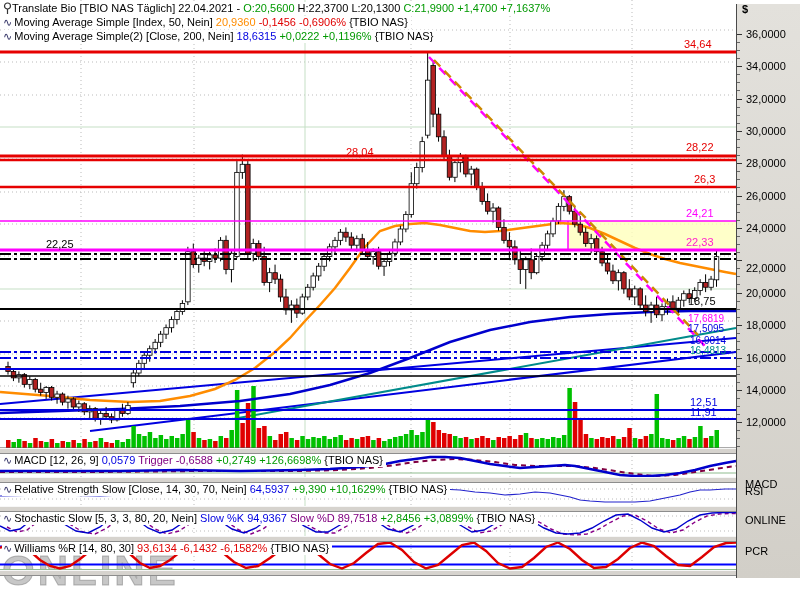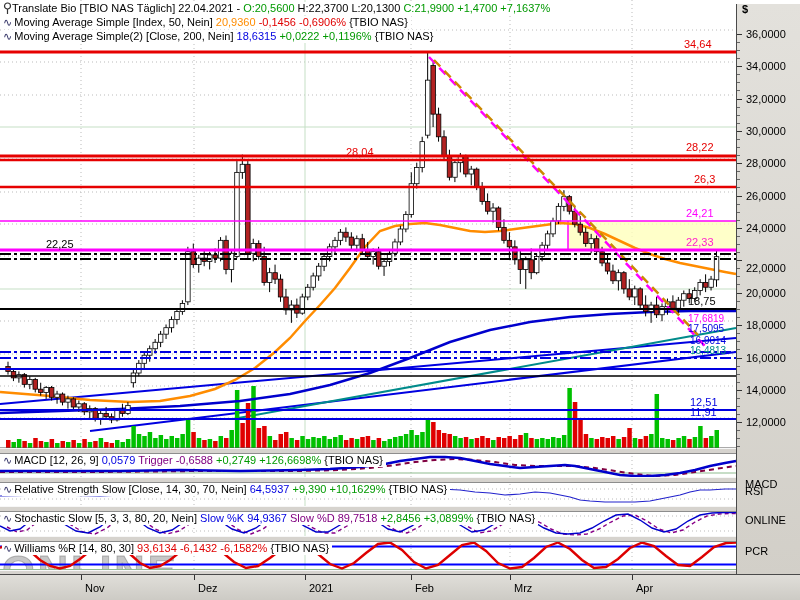--- a/index.html
+++ b/index.html
@@ -569,34 +569,20 @@
       <span style="position: absolute; left: 0px; width: 3px; height: 1px; background: rgb(102, 102, 102); top: 394.1px;"></span>
       <span style="position: absolute; left: 0px; width: 3px; height: 1px; background: rgb(102, 102, 102); top: 402.2px;"></span>
       <span style="position: absolute; left: 0px; width: 3px; height: 1px; background: rgb(102, 102, 102); top: 410.3px;"></span>
       <span class="axlabel" style="left: 9px; top: 412px;">12,0000</span>
       <span style="position: absolute; left: 0px; width: 5px; height: 1px; background: rgb(51, 51, 51); top: 418px;"></span>
       <span style="position: absolute; left: 0px; width: 3px; height: 1px; background: rgb(102, 102, 102); top: 426.1px;"></span>
       <span style="position: absolute; left: 0px; width: 3px; height: 1px; background: rgb(102, 102, 102); top: 434.2px;"></span>
       <span style="position: absolute; left: 0px; width: 3px; height: 1px; background: rgb(102, 102, 102); top: 442.3px;"></span>
     </div>
   <div id="cur">$</div>
-  <div id="time-axis">
-      <span class="tick" style="left: 81px;"></span>
-      <span class="mon" style="left: 85px;">Nov</span>
-      <span class="tick" style="left: 194px;"></span>
-      <span class="mon" style="left: 198px;">Dez</span>
-      <span class="tick" style="left: 305px;"></span>
-      <span class="mon" style="left: 309px;">2021</span>
-      <span class="tick" style="left: 411px;"></span>
-      <span class="mon" style="left: 415px;">Feb</span>
-      <span class="tick" style="left: 510px;"></span>
-      <span class="mon" style="left: 514px;">Mrz</span>
-      <span class="tick" style="left: 632px;"></span>
-      <span class="mon" style="left: 636px;">Apr</span>
-    </div>
 
   <div id="legend">
       <div class="lrow" style="left: 2px; top: 2px;"><svg width="9" height="12" style="vertical-align:-2px">
           <circle cx="4.5" cy="4" r="3" fill="none" stroke="#333" stroke-width="1.2"></circle>
           <line x1="4.5" y1="7" x2="4.5" y2="12" stroke="#333" stroke-width="1.2"></line>
         </svg><span style="color: rgb(0, 0, 0);">Translate Bio [TBIO NAS  Täglich] 22.04.2021 - </span><span style="color: rgb(0, 153, 0);">O:20,5600 </span><span style="color: rgb(0, 0, 0);">H:22,3700 </span><span style="color: rgb(0, 0, 0);">L:20,1300 </span><span style="color: rgb(0, 153, 0);">C:21,9900 </span><span style="color: rgb(0, 153, 0);">+1,4700 </span><span style="color: rgb(0, 153, 0);">+7,1637%</span></div>
       <div class="lrow" style="left: 2px; top: 16px;"><span class="wave">∿</span><span style="color: rgb(0, 0, 0);">Moving Average Simple [Index, 50, Nein] </span><span style="color: rgb(255, 140, 0);">20,9360 </span><span style="color: rgb(224, 0, 0);">-0,1456 </span><span style="color: rgb(224, 0, 0);">-0,6906% </span><span style="color: rgb(0, 0, 0);">{TBIO NAS}</span></div>
       <div class="lrow" style="left: 2px; top: 30px;"><span class="wave">∿</span><span style="color: rgb(0, 0, 0);">Moving Average Simple(2) [Close, 200, Nein] </span><span style="color: rgb(0, 0, 224);">18,6315 </span><span style="color: rgb(0, 153, 0);">+0,0222 </span><span style="color: rgb(0, 153, 0);">+0,1196% </span><span style="color: rgb(0, 0, 0);">{TBIO NAS}</span></div>
       <div class="lrow" style="left: 2px; top: 454px;"><span class="wave">∿</span><span style="color: rgb(0, 0, 0);">MACD [12, 26, 9] </span><span style="color: rgb(0, 0, 224);">0,0579 </span><span style="color: rgb(128, 0, 128);">Trigger </span><span style="color: rgb(128, 0, 128);">-0,6588 </span><span style="color: rgb(0, 153, 0);">+0,2749 </span><span style="color: rgb(0, 153, 0);">+126,6698% </span><span style="color: rgb(0, 0, 0);">{TBIO NAS}</span></div>
       <div class="lrow" style="left: 2px; top: 483px;"><span class="wave">∿</span><span style="color: rgb(0, 0, 0);">Relative Strength Slow [Close, 14, 30, 70, Nein] </span><span style="color: rgb(0, 0, 224);">64,5937 </span><span style="color: rgb(0, 153, 0);">+9,390 </span><span style="color: rgb(0, 153, 0);">+10,1629% </span><span style="color: rgb(0, 0, 0);">{TBIO NAS}</span></div>

